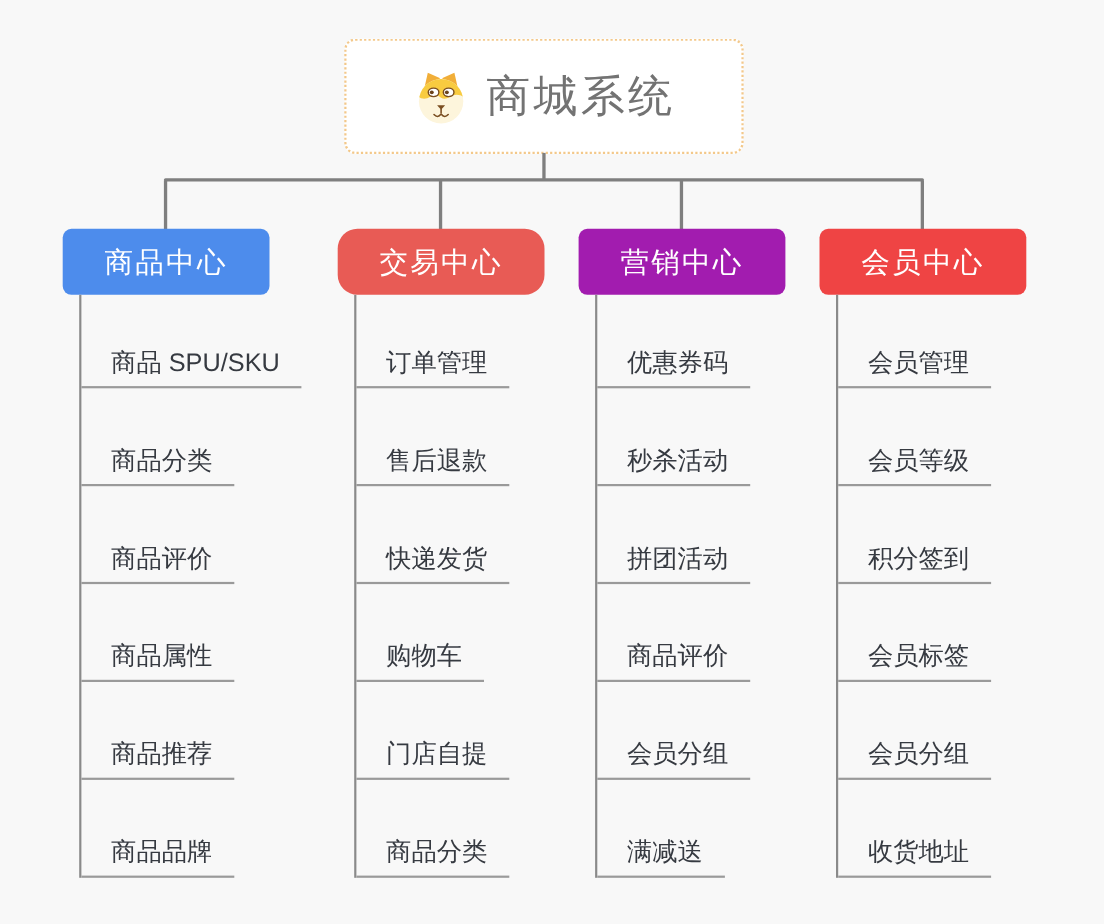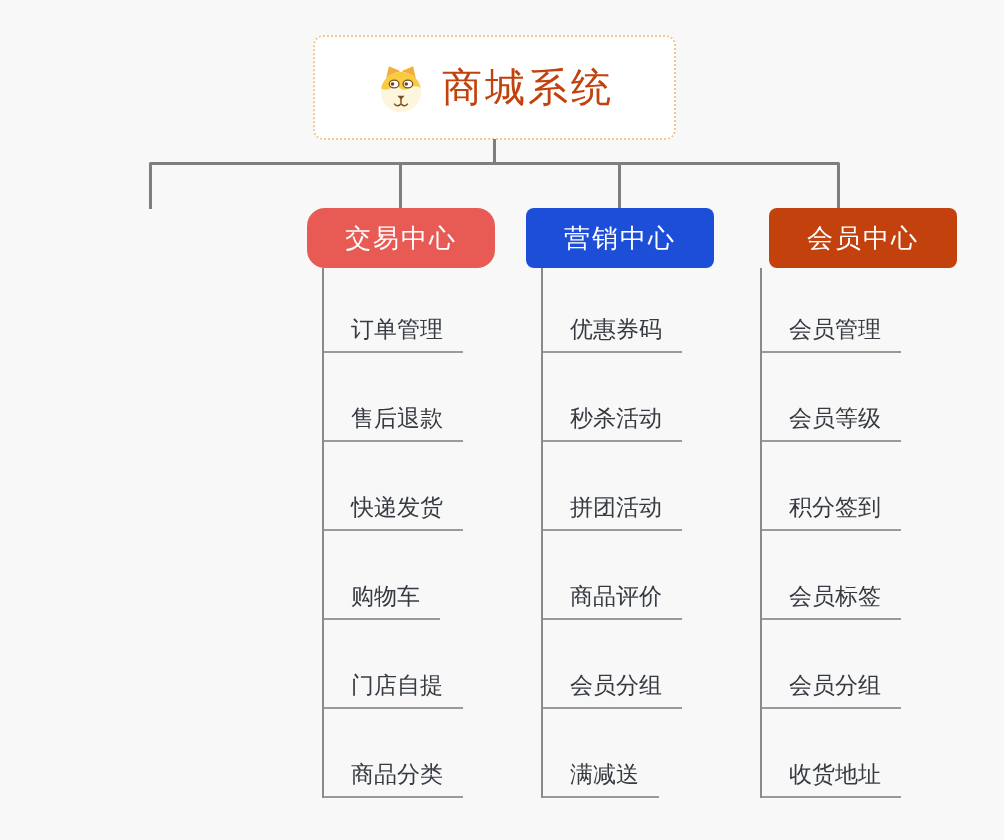--- a/index.html
+++ b/index.html
@@ -91,30 +91,55 @@
           <path d="M5,9 H59 V32 Q50,26 42,31 Q36,35 32,32 Q26,27 20,31 Q12,36 5,30 Z" fill="#f8cb40"></path>
         </g>
         <ellipse cx="23.5" cy="26" rx="6" ry="4.8" fill="#ffffff" stroke="#7a4e21" stroke-width="1.6"></ellipse>
         <ellipse cx="40.5" cy="26" rx="6" ry="4.8" fill="#ffffff" stroke="#7a4e21" stroke-width="1.6"></ellipse>
         <circle cx="21.5" cy="26" r="2.2" fill="#6b431c"></circle>
         <circle cx="38.5" cy="26" r="2.2" fill="#6b431c"></circle>
         <path d="M27.5,40.5 h9 l-4.5,5 z" fill="#7a4e21"></path>
         <path d="M32,45 v4 M24,51 q4,4.5 8,-0.5 q4,5 8,0.5" stroke="#7a4e21" stroke-width="1.8" fill="none" stroke-linecap="round"></path>
       </svg>
     </span>
-    <span class="root-title" style="color: #c2410c;">商城系统</span>
+    <span class="root-title" style="color: #737373;">商城系统</span>
   </div>
 
   <div class="conn root-stem"></div>
   <div class="conn bus"></div>
   <div class="conn drop d1"></div>
   <div class="conn drop d2"></div>
   <div class="conn drop d3"></div>
   <div class="conn drop d4"></div>
 
+  <div class="branch-col c1">
+    <div class="branch-box" style="background-color: rgb(77, 140, 236);">
+      <span>商品中心</span>
+    </div>
+    <div class="leaf-list">
+      <div class="leaf">
+          <span class="leaf-label">商品 SPU/SKU</span>
+        </div>
+      <div class="leaf">
+          <span class="leaf-label">商品分类</span>
+        </div>
+      <div class="leaf">
+          <span class="leaf-label">商品评价</span>
+        </div>
+      <div class="leaf">
+          <span class="leaf-label">商品属性</span>
+        </div>
+      <div class="leaf">
+          <span class="leaf-label">商品推荐</span>
+        </div>
+      <div class="leaf">
+          <span class="leaf-label">商品品牌</span>
+        </div>
+    </div>
+  </div>
 
   <div class="branch-col c2">
     <div class="branch-box" style="background-color: rgb(232, 91, 85); border-radius: 18px;">
       <span>交易中心</span>
     </div>
     <div class="leaf-list">
       <div class="leaf">
           <span class="leaf-label">订单管理</span>
         </div>
       <div class="leaf">
@@ -129,21 +154,21 @@
       <div class="leaf">
           <span class="leaf-label">门店自提</span>
         </div>
       <div class="leaf">
           <span class="leaf-label">商品分类</span>
         </div>
     </div>
   </div>
 
   <div class="branch-col c3">
-    <div class="branch-box" style="background-color: #1d4ed8;">
+    <div class="branch-box" style="background-color: #a21caf;">
       <span>营销中心</span>
     </div>
     <div class="leaf-list">
       <div class="leaf">
           <span class="leaf-label">优惠券码</span>
         </div>
       <div class="leaf">
           <span class="leaf-label">秒杀活动</span>
         </div>
       <div class="leaf">
@@ -155,21 +180,21 @@
       <div class="leaf">
           <span class="leaf-label">会员分组</span>
         </div>
       <div class="leaf">
           <span class="leaf-label">满减送</span>
         </div>
     </div>
   </div>
 
   <div class="branch-col c4">
-    <div class="branch-box" style="background-color: #c2410c; margin-left: 24px;">
+    <div class="branch-box" style="background-color: #ef4444;">
       <span>会员中心</span>
     </div>
     <div class="leaf-list">
       <div class="leaf">
           <span class="leaf-label">会员管理</span>
         </div>
       <div class="leaf">
           <span class="leaf-label">会员等级</span>
         </div>
       <div class="leaf">

